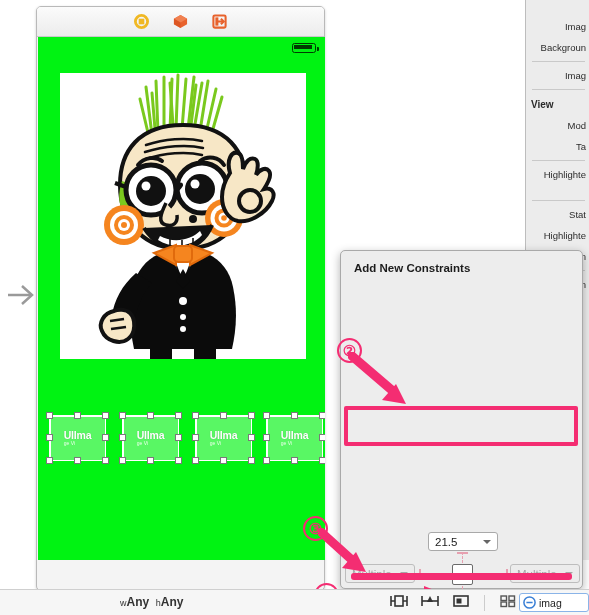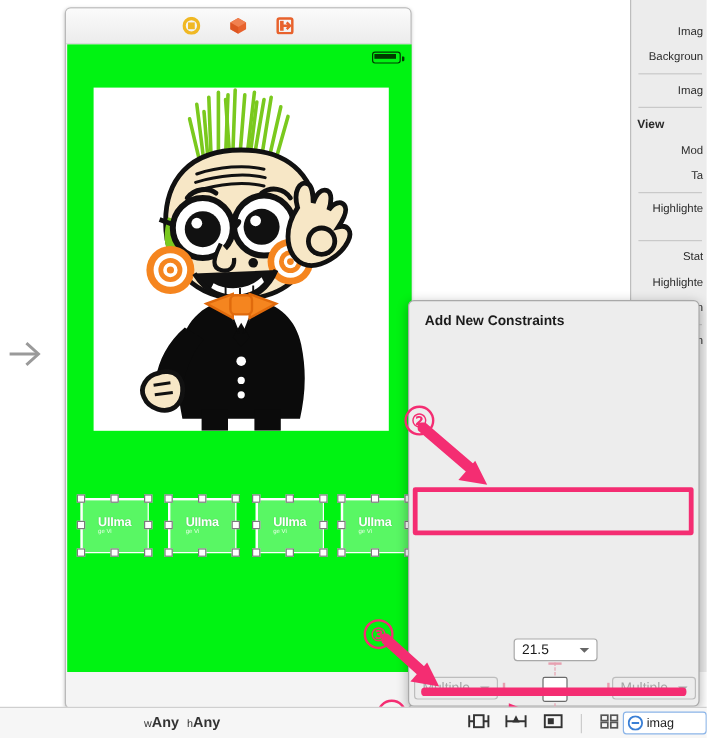--- a/index.html
+++ b/index.html
@@ -21,21 +21,20 @@
   
   #entry-arrow { position:absolute; left:6px; top:282px; width:32px; height:26px; }
 
   
   #device {
     position:absolute; left:36px; top:6px; width:289px; height:585px;
     background:#f4f4f4;
     border:1px solid #b9b9b9;
     border-radius:5px;
     box-shadow:0 1px 3px rgba(0,0,0,.18);
-    margin-left:18px;
   }
   #device-toolbar {
     position:absolute; left:0; top:0; width:100%; height:30px;
     border-bottom:1px solid #c9c9c9;
     background:linear-gradient(#fbfbfb,#ececec);
     border-radius:4px 4px 0 0;
     display:flex; align-items:center; justify-content:center; gap:24px;
   }
   .tb-icon { width:15px; height:15px; position:relative; }
 

